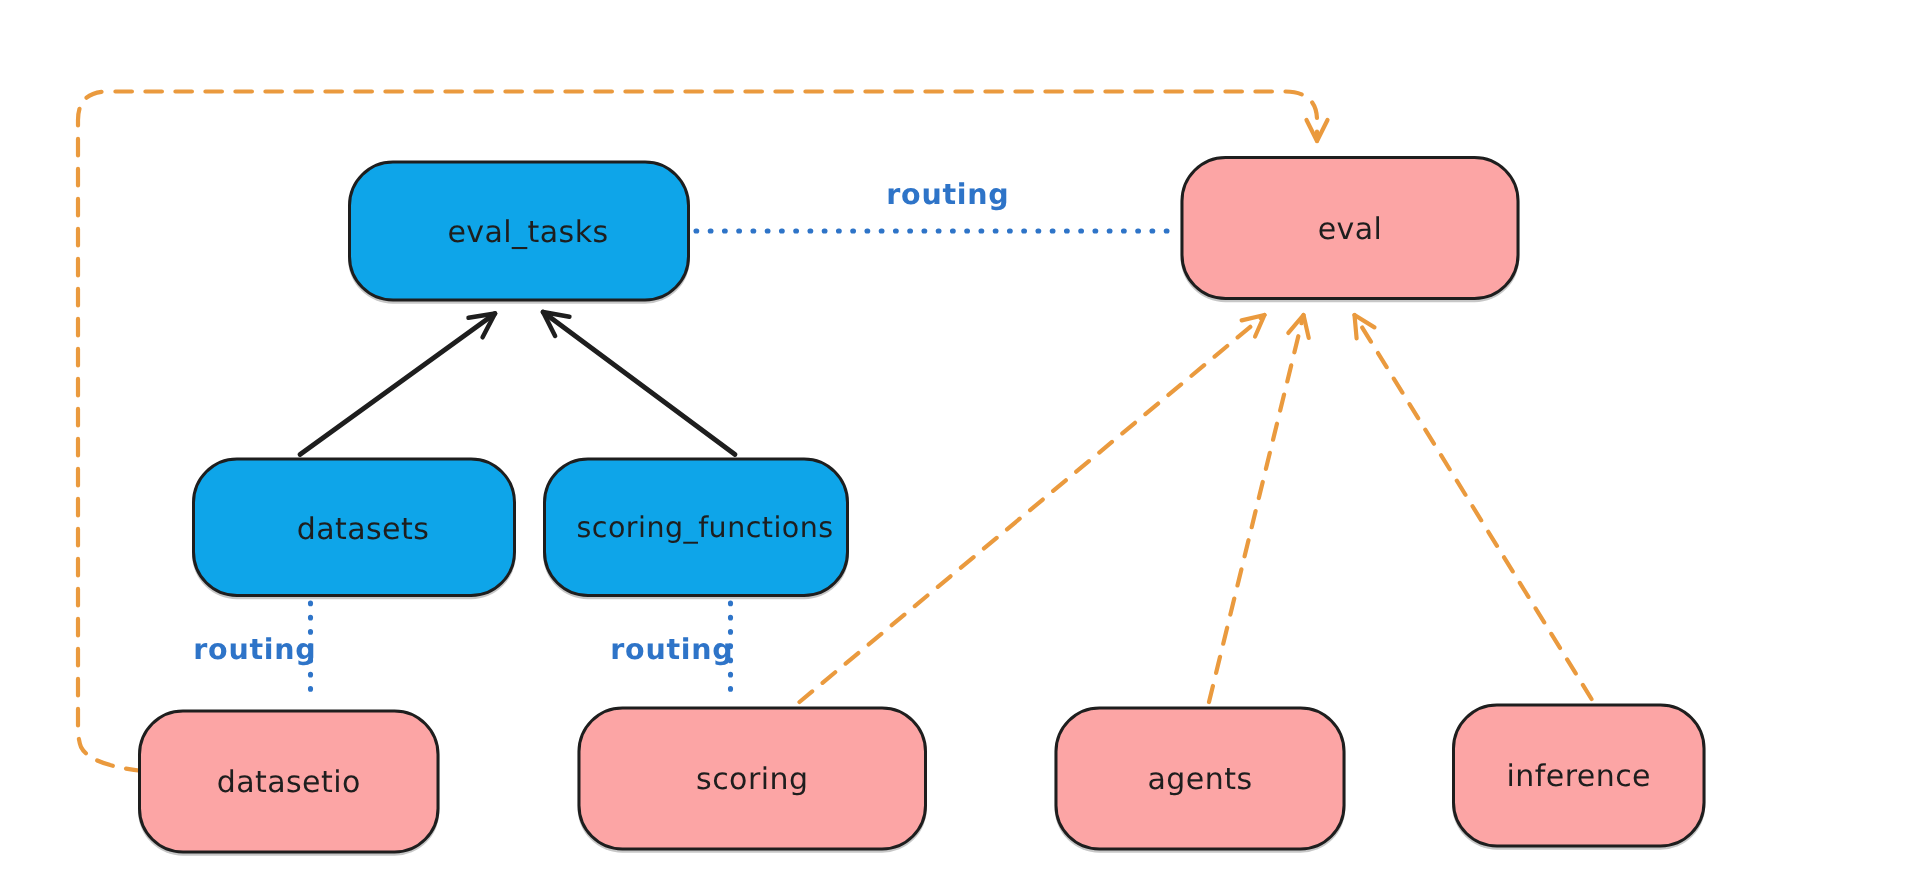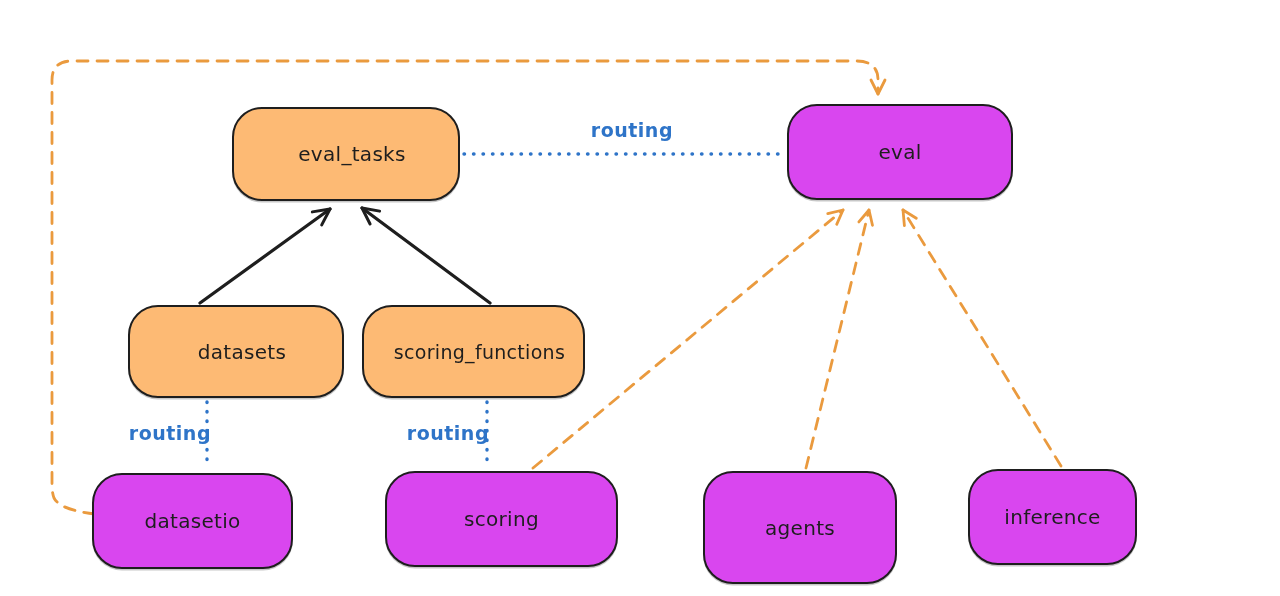--- a/index.html
+++ b/index.html
@@ -24,30 +24,30 @@
     border: 2.6px solid #1e1e1e;
     border-radius: 30px;
     display: flex;
     align-items: center;
     justify-content: center;
     color: #1e1e1e;
     font-size: 20px;
     letter-spacing: 0.3px;
     box-shadow: 0 1.5px 0 rgba(30,30,30,0.25);
   }
-  .node.blue  { background: #fdba74; padding-left: 12px; }
-  .node.green { background: #d946ef; }
+  .node.blue  { background: #0ea5e9; padding-left: 12px; }
+  .node.green { background: #fca5a5; }
 
   .node-eval-tasks        { left: 232px; top: 107px; width: 228px; height: 94px; }
   .node-eval              { left: 787px; top: 104px; width: 226px; height: 96px; }
   .node-datasets          { left:  97px; top: 305px; width: 216px; height: 93px; margin-left: 31px; }
-  .node-scoring-functions { left: 362px; top: 305px; width: 223px; height: 93px; font-size: 19px; }
+  .node-scoring-functions { left: 362px; top: 305px; width: 204px; height: 93px; font-size: 19px; }
   .node-datasetio         { left:  92px; top: 473px; width: 201px; height: 96px; }
   .node-scoring           { left: 385px; top: 471px; width: 233px; height: 96px; }
-  .node-agents            { left: 703px; top: 471px; width: 194px; height: 113px; }
+  .node-agents            { left: 703px; top: 471px; width: 194px; height: 96px; }
   .node-inference         { left: 968px; top: 469px; width: 169px; height: 96px; }
 
   .edge-label {
     position: absolute;
     width: 110px;
     text-align: right;
     color: #2e74c8;
     font-size: 19px;
     font-weight: 700;
     letter-spacing: 0.5px;

